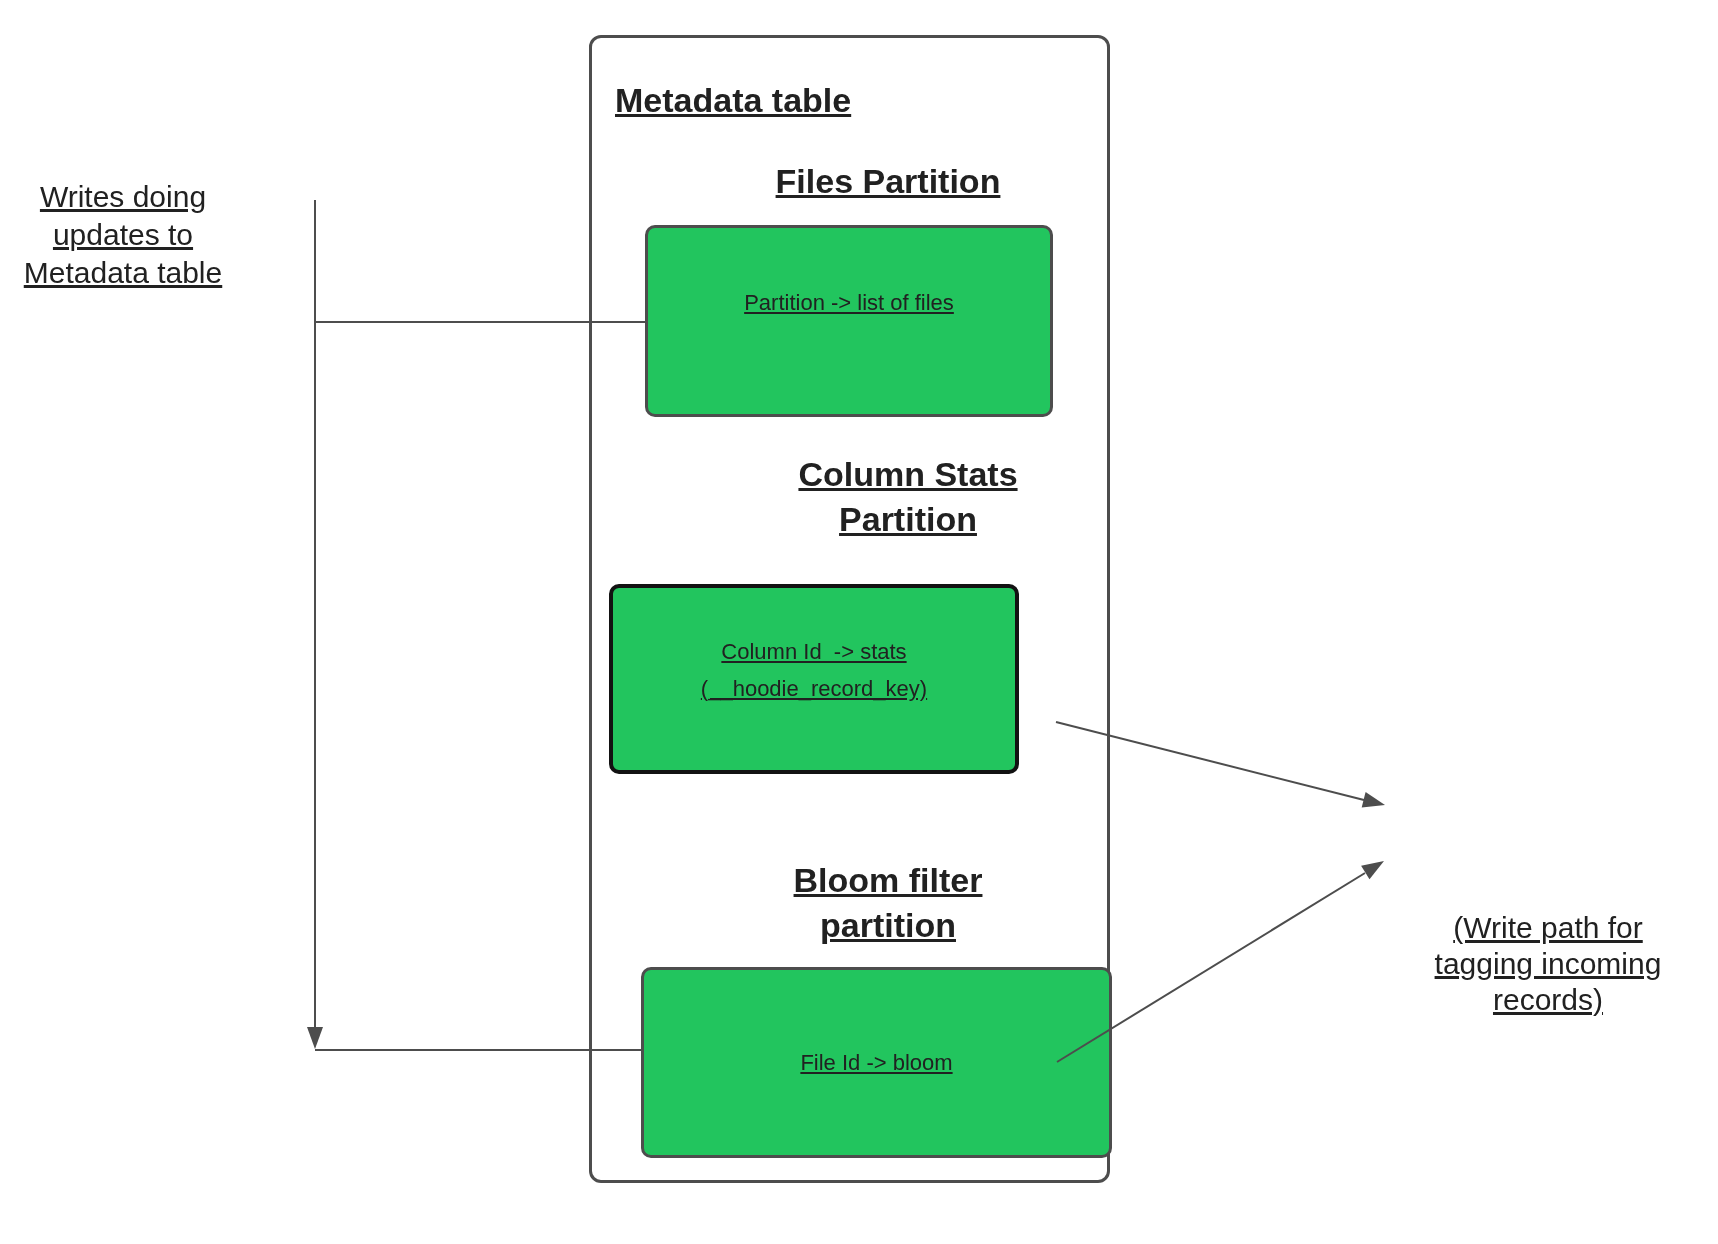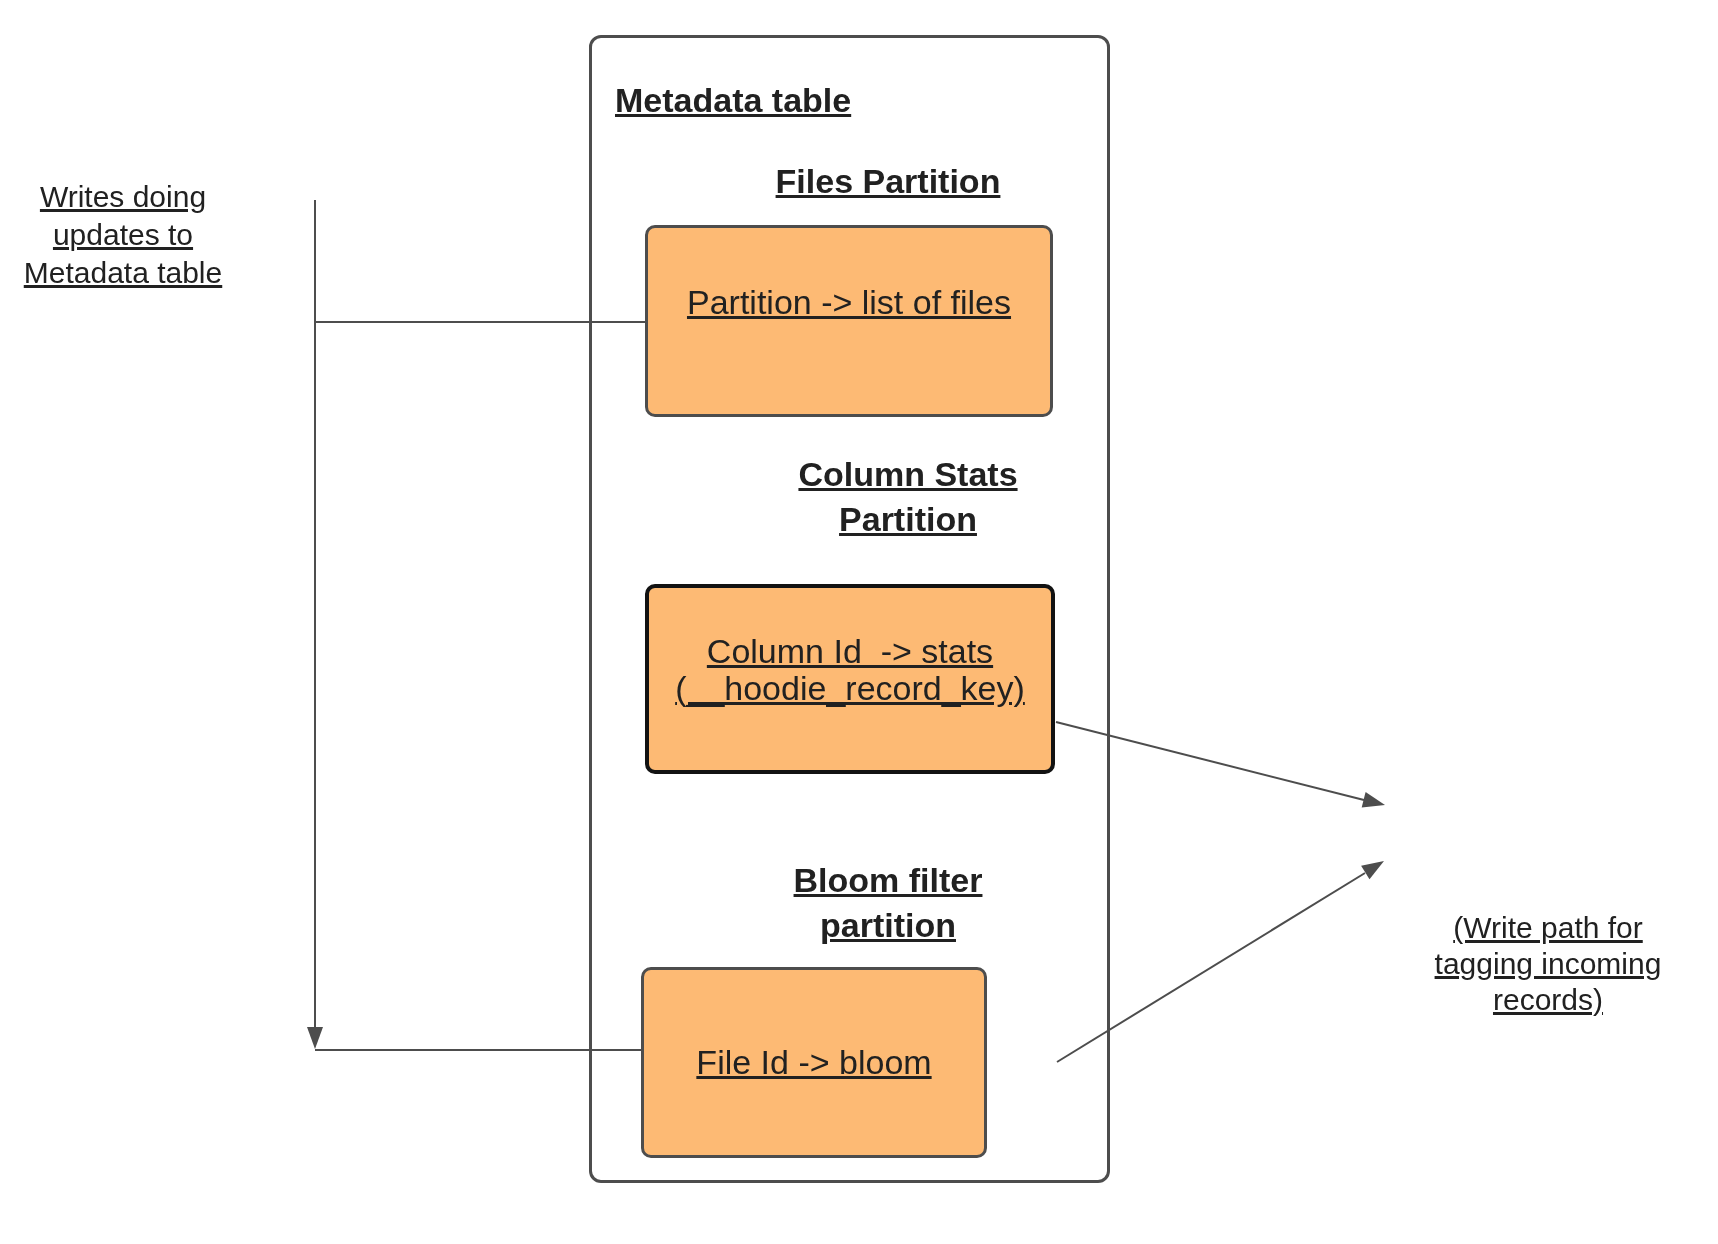--- a/index.html
+++ b/index.html
@@ -39,30 +39,30 @@
     left: 589px; width: 598px;
     font-size: 34px; font-weight: bold; line-height: 45px;
     text-align: center; white-space: pre-line;
   }
   .heading-files  { top: 161px; line-height: 40px; }
   .heading-stats  { top: 452px; margin-left: 20px; }
   .heading-bloom  { top: 858px; }
   .part-box {
     border: 3px solid var(--border-gray);
     border-radius: 10px;
-    background: #fdba74;
+    background: #22c55e;
     display: flex; justify-content: center; align-items: center;
-    font-size: 34px; line-height: 37px;
+    font-size: 22px; line-height: 37px;
     text-align: center; white-space: pre-wrap;
   }
   .box-files { left: 645px; top: 225px; width: 408px; height: 192px;
                align-items: flex-start; padding-top: 56px; }
-  .box-stats { left: 645px; top: 584px; width: 410px; height: 190px;
+  .box-stats { left: 609px; top: 584px; width: 410px; height: 190px;
                border: 4px solid var(--border-black); padding-bottom: 18px; }
-  .box-bloom { left: 641px; top: 967px; width: 346px; height: 191px; }
+  .box-bloom { left: 641px; top: 967px; width: 471px; height: 191px; }
   .index-title {
     left: 1380px; top: 806px; width: 336px;
     font-size: 33px; font-weight: bold; line-height: 42px;
     text-align: center;
   }
   .index-subtitle {
     left: 1380px; top: 910px; width: 336px;
     font-size: 30px; line-height: 36px;
     text-align: center; white-space: pre-line;
   }

